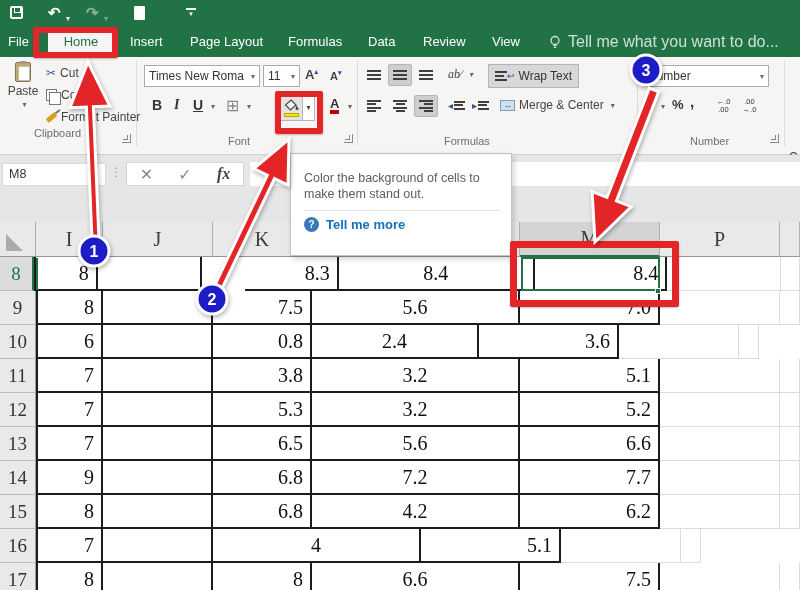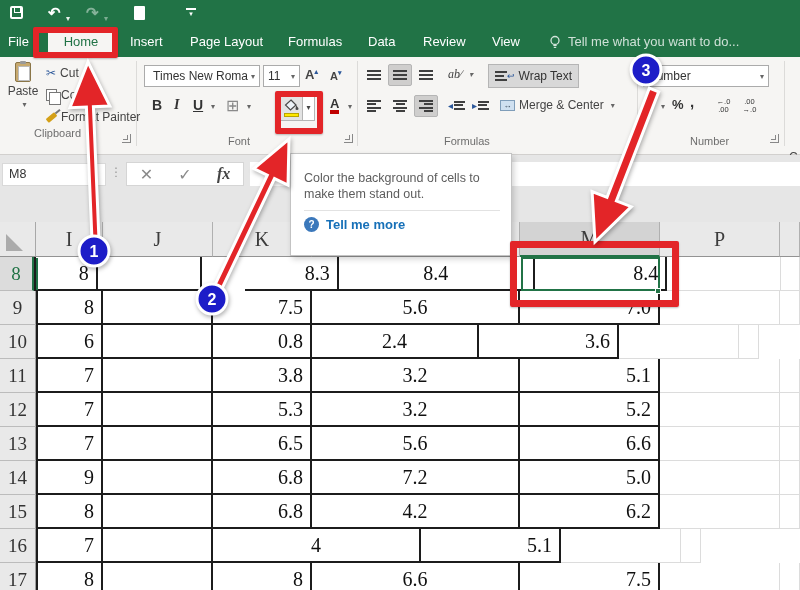--- a/index.html
+++ b/index.html
@@ -15,21 +15,21 @@
   .floppy:before{content:"";position:absolute;left:2px;top:-1px;width:5px;height:4px;background:#217346;border:1px solid #fff;}
   .qi.dd{font-size:8px;top:10px;color:#e8f2ec;}
   .qi.dim{opacity:.45;}
   .newdoc{left:134px;top:6px;width:11px;height:14px;background:#fff;border-radius:1px;position:absolute;}
   .qat-custom{left:186px;top:8px;position:absolute;width:10px;}
   .qat-custom b{display:block;border-top:2px solid #fff;margin-bottom:1px;}
   .qat-custom i{display:block;color:#fff;font-size:7px;font-style:normal;text-align:center;line-height:6px;}
   .tabsbar{position:absolute;left:0;top:27px;width:800px;height:30px;background:#217346;}
   .tab{position:absolute;top:0;height:30px;line-height:30px;color:#fff;font-size:13px;cursor:default;}
   .tab.active{background:#f6f5f3;color:#217346;text-align:center;}
-  .tellme{position:absolute;top:0;height:30px;line-height:30px;color:rgba(255,255,255,.78);font-size:13px;}
+  .tellme{position:absolute;top:0;height:30px;line-height:30px;color:rgba(255,255,255,.78);font-size:16px;}
   .bulb{position:absolute;top:7px;}
 
   
   .ribbon{position:absolute;left:0;top:57px;width:800px;height:98px;background:#f6f5f3;border-bottom:1px solid #d2d0ce;font-size:12px;color:#444;}
   .vsep{position:absolute;top:4px;bottom:8px;width:1px;background:#dcdbd9;}
   .gl{position:absolute;font-size:11px;color:#6e6e6e;}
   .launcher{position:absolute;width:9px;height:9px;border-right:1px solid #888;border-bottom:1px solid #888;}
   .launcher:before{content:"";position:absolute;right:2px;bottom:2px;width:4px;height:4px;border-right:1px solid #888;border-bottom:1px solid #888;}
   .rbtn{position:absolute;display:flex;align-items:center;gap:4px;color:#444;}
   .clip-ic{width:16px;height:20px;background:#c7a96f;border:1px solid #8a7547;border-radius:2px;position:relative;}
@@ -169,21 +169,21 @@
       <span>Copy</span>
     </div>
     <div class="rbtn" style="left:46px;top:53px;">
       <span class="brush-ic"></span>
       <span>Format Painter</span>
     </div>
     <div class="gl" style="left:34px;top:70px;">Clipboard</div>
     <span class="launcher" style="left:122px;top:77px;"></span>
     <div class="vsep" style="left:136px;"></div>
 
-    <div class="combo" style="left:144px;top:8px;width:116px;text-align:right;">
+    <div class="combo" style="left:144px;top:8px;width:116px;">
       <span class="cv">Times New Roma</span>
       <span class="dda">▾</span>
     </div>
     <div class="combo" style="left:263px;top:8px;width:37px;">
       <span class="cv">11</span>
       <span class="dda">▾</span>
     </div>
     <span class="growA" style="position:absolute;left:305px;top:10px;font-weight:bold;">A<sup>▴</sup></span>
     <span class="shrinkA" style="position:absolute;left:330px;top:12px;font-weight:bold;">A<sup>▾</sup></span>
     <span class="fmt" style="left:152px;top:40px;font-size:14px;">B</span>
@@ -395,21 +395,21 @@
           <div class="cell dk a-r" style="width: 140px;">6.6</div>
           <div class="cell lt a-l" style="width: 120px;"></div>
           <div class="cell lt a-l" style="width: 20px;"></div>
         </div>
         <div class="grow">
           <div class="rh">14</div>
           <div class="cell dk a-r first" style="width: 67px;">9</div>
           <div class="cell dk a-l" style="width: 110px;"></div>
           <div class="cell dk a-r" style="width: 99px;">6.8</div>
           <div class="cell dk a-c" style="width: 208px;">7.2</div>
-          <div class="cell dk a-r" style="width: 140px;">5.0</div>
+          <div class="cell dk a-r" style="width: 140px;">7.7</div>
           <div class="cell lt a-l" style="width: 120px;"></div>
           <div class="cell lt a-l" style="width: 20px;"></div>
         </div>
         <div class="grow">
           <div class="rh">15</div>
           <div class="cell dk a-r first" style="width: 67px;">8</div>
           <div class="cell dk a-l" style="width: 110px;"></div>
           <div class="cell dk a-r" style="width: 99px;">6.8</div>
           <div class="cell dk a-c" style="width: 208px;">4.2</div>
           <div class="cell dk a-r" style="width: 140px;">6.2</div>

